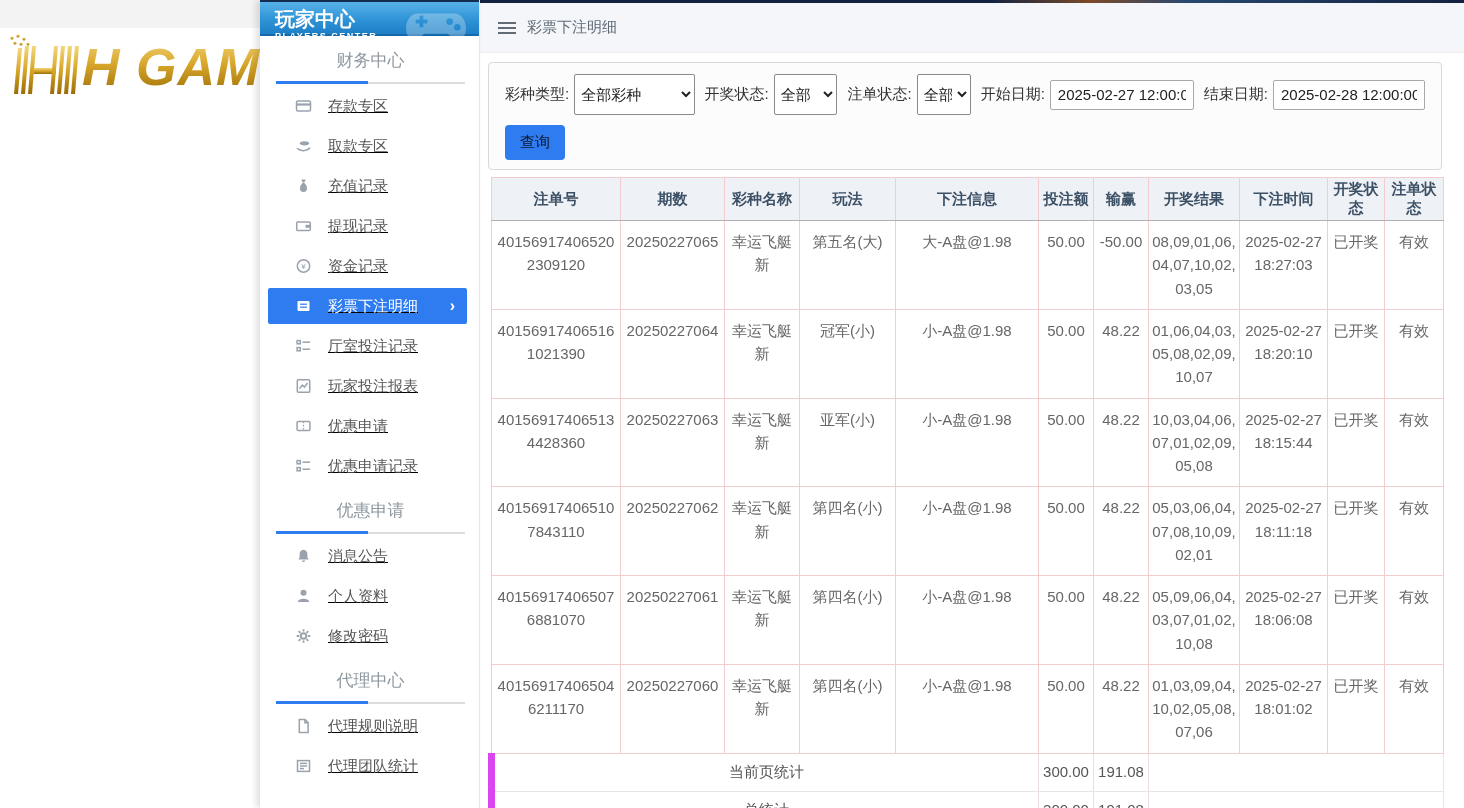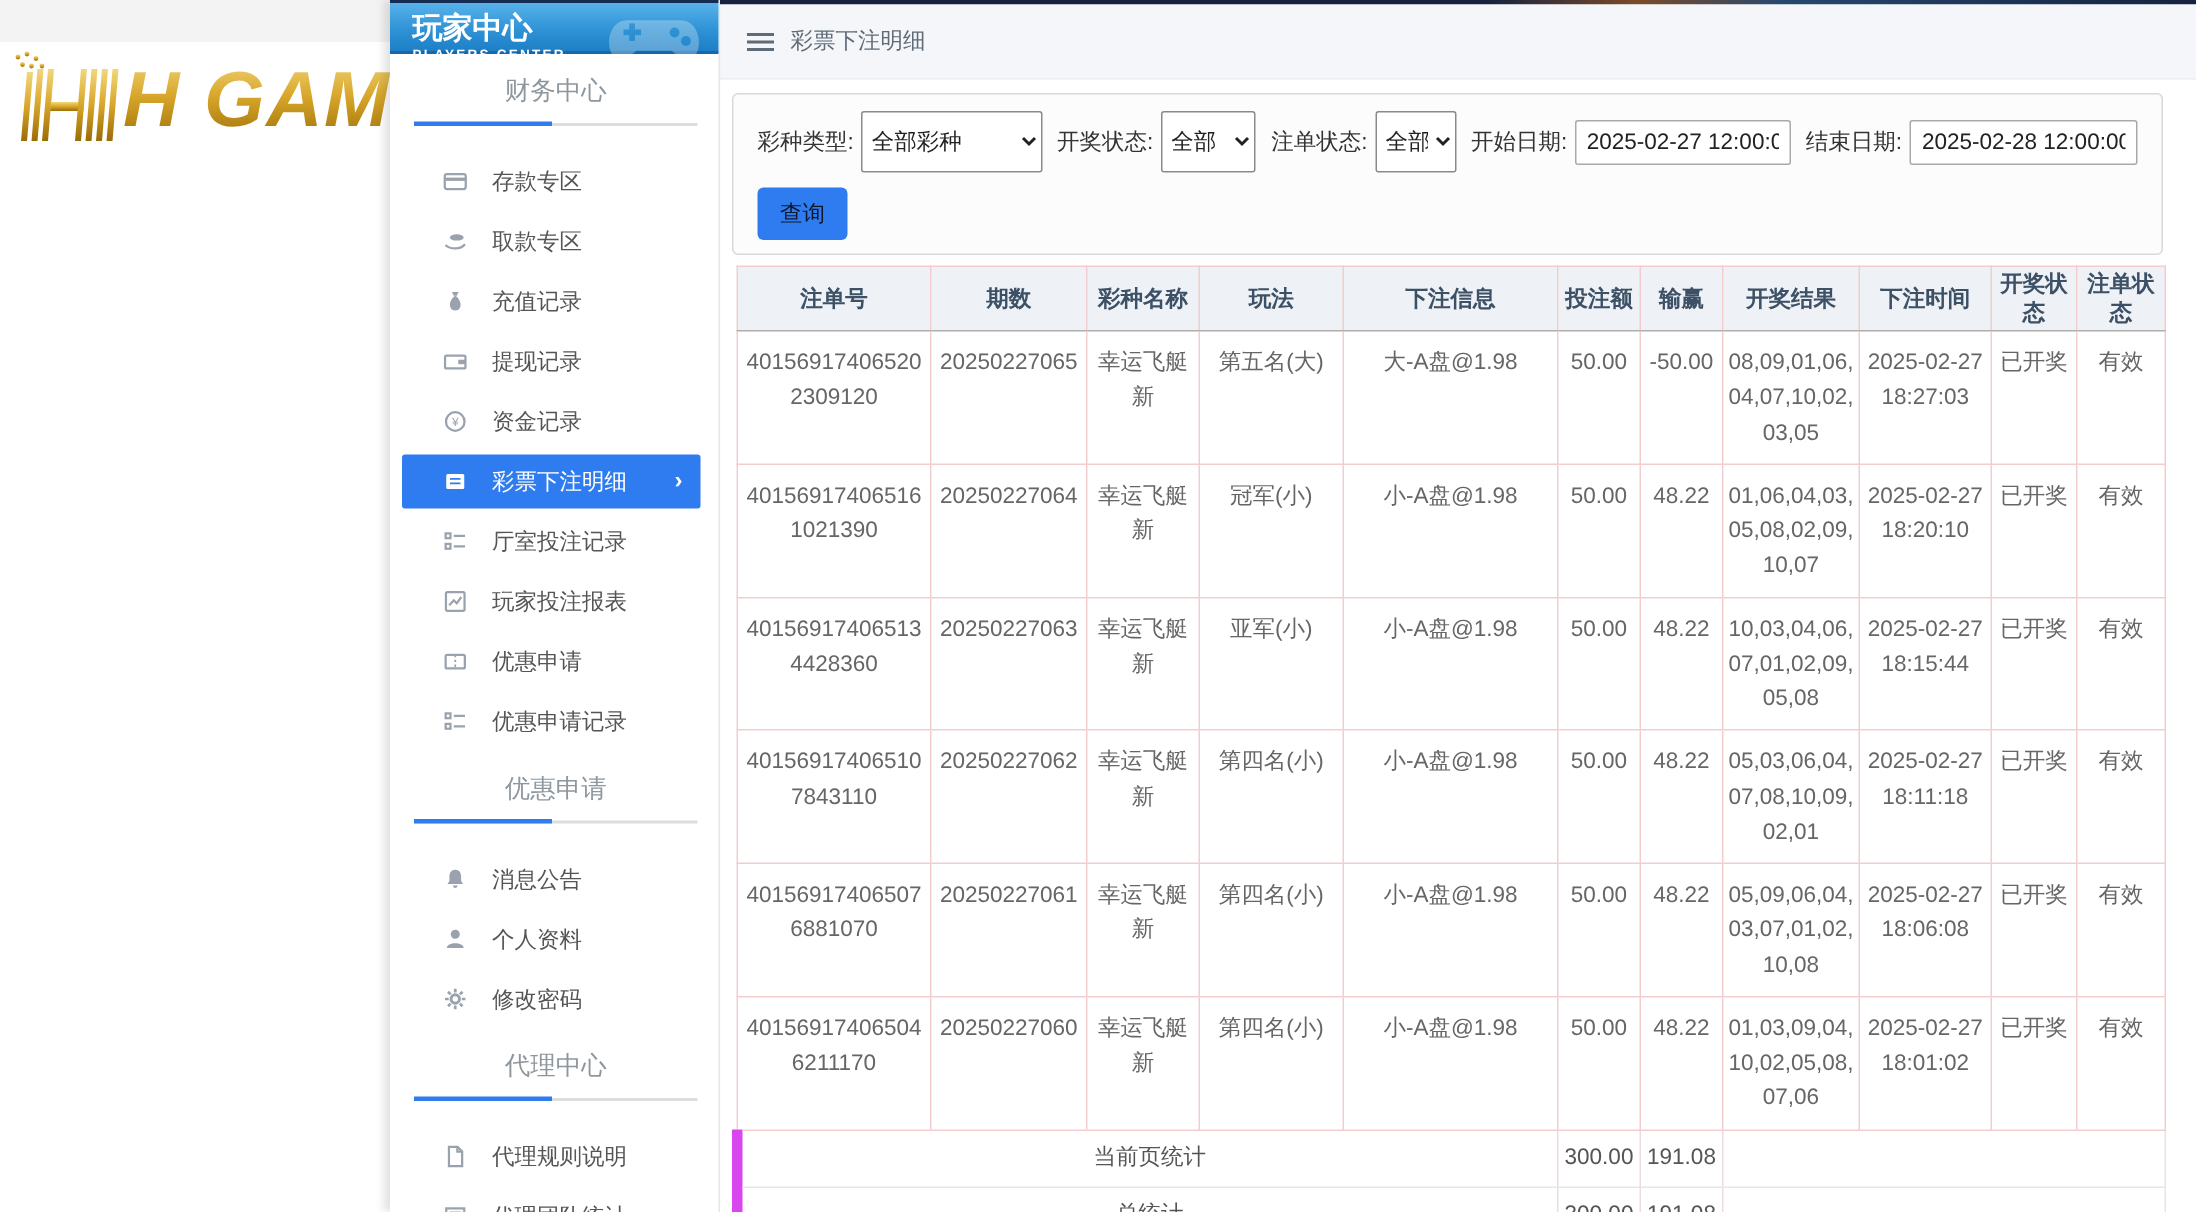--- a/index.html
+++ b/index.html
@@ -19,21 +19,21 @@
     border-right:1px solid #e7e7e7; box-shadow:-4px 0 6px rgba(0,0,0,.12); z-index:2; }
   .sb-header { height:36px; background:linear-gradient(180deg,#58b2e9 0%,#2f93d6 55%,#1d7fc6 100%);
     border-top:2px solid #142c52; border-bottom:2px solid #1668ab; color:#fff; padding:5px 0 0 15px; position:relative; }
   .sb-title { font-size:20px; font-weight:bold; line-height:24px; }
   .sb-subtitle { font-size:9px; font-weight:bold; letter-spacing:1.5px; }
   .sb-gamepad { position:absolute; right:10px; top:6px; opacity:.28; }
   .sb-section-head { padding:14px 14px 0 16px; }
   .sb-section-label { color:#8e979e; font-size:17px; line-height:22px;text-align:center; }
   .sb-section-line { margin-top:10px; height:2px; background:#ddd; position:relative; }
   .sb-section-line::after { content:""; position:absolute; left:0; top:-1px; width:92px; height:3px; background:#2e7cf0; }
-  .sb-items { padding-top:17px; }
+  .sb-items { padding-top:2px;text-decoration:underline; }
   .sb-item { height:40px; display:flex; align-items:center; padding-left:34px; color:#555; font-size:15px; cursor:pointer; position:relative; }
   .sb-item .sb-ico { width:18px; height:16px; margin-right:16px; color:#9aa3ad; display:flex; align-items:center; justify-content:center; flex:0 0 auto; }
   .sb-item.active { background:#2e7cf0; color:#fff; height:36px; margin:2px 12px 2px 8px; padding-left:26px; border-radius:2px; }
   .sb-item.active .sb-ico { color:#fff; }
   .sb-chevron { position:absolute; right:12px; font-size:16px; font-weight:bold; color:#fff; }
 
   
   .main { position:absolute; left:480px; top:0; width:984px; height:808px; background:#fff; }
   .main-topline { height:3px; background:linear-gradient(90deg,#15223f 0%,#15223f 52%,#7c4a28 62%,#27486f 72%,#15223f 100%); }
   .topbar { height:50px; background:#f4f6f9; border-bottom:1px solid #ededed; display:flex; align-items:center; padding-left:18px; }

